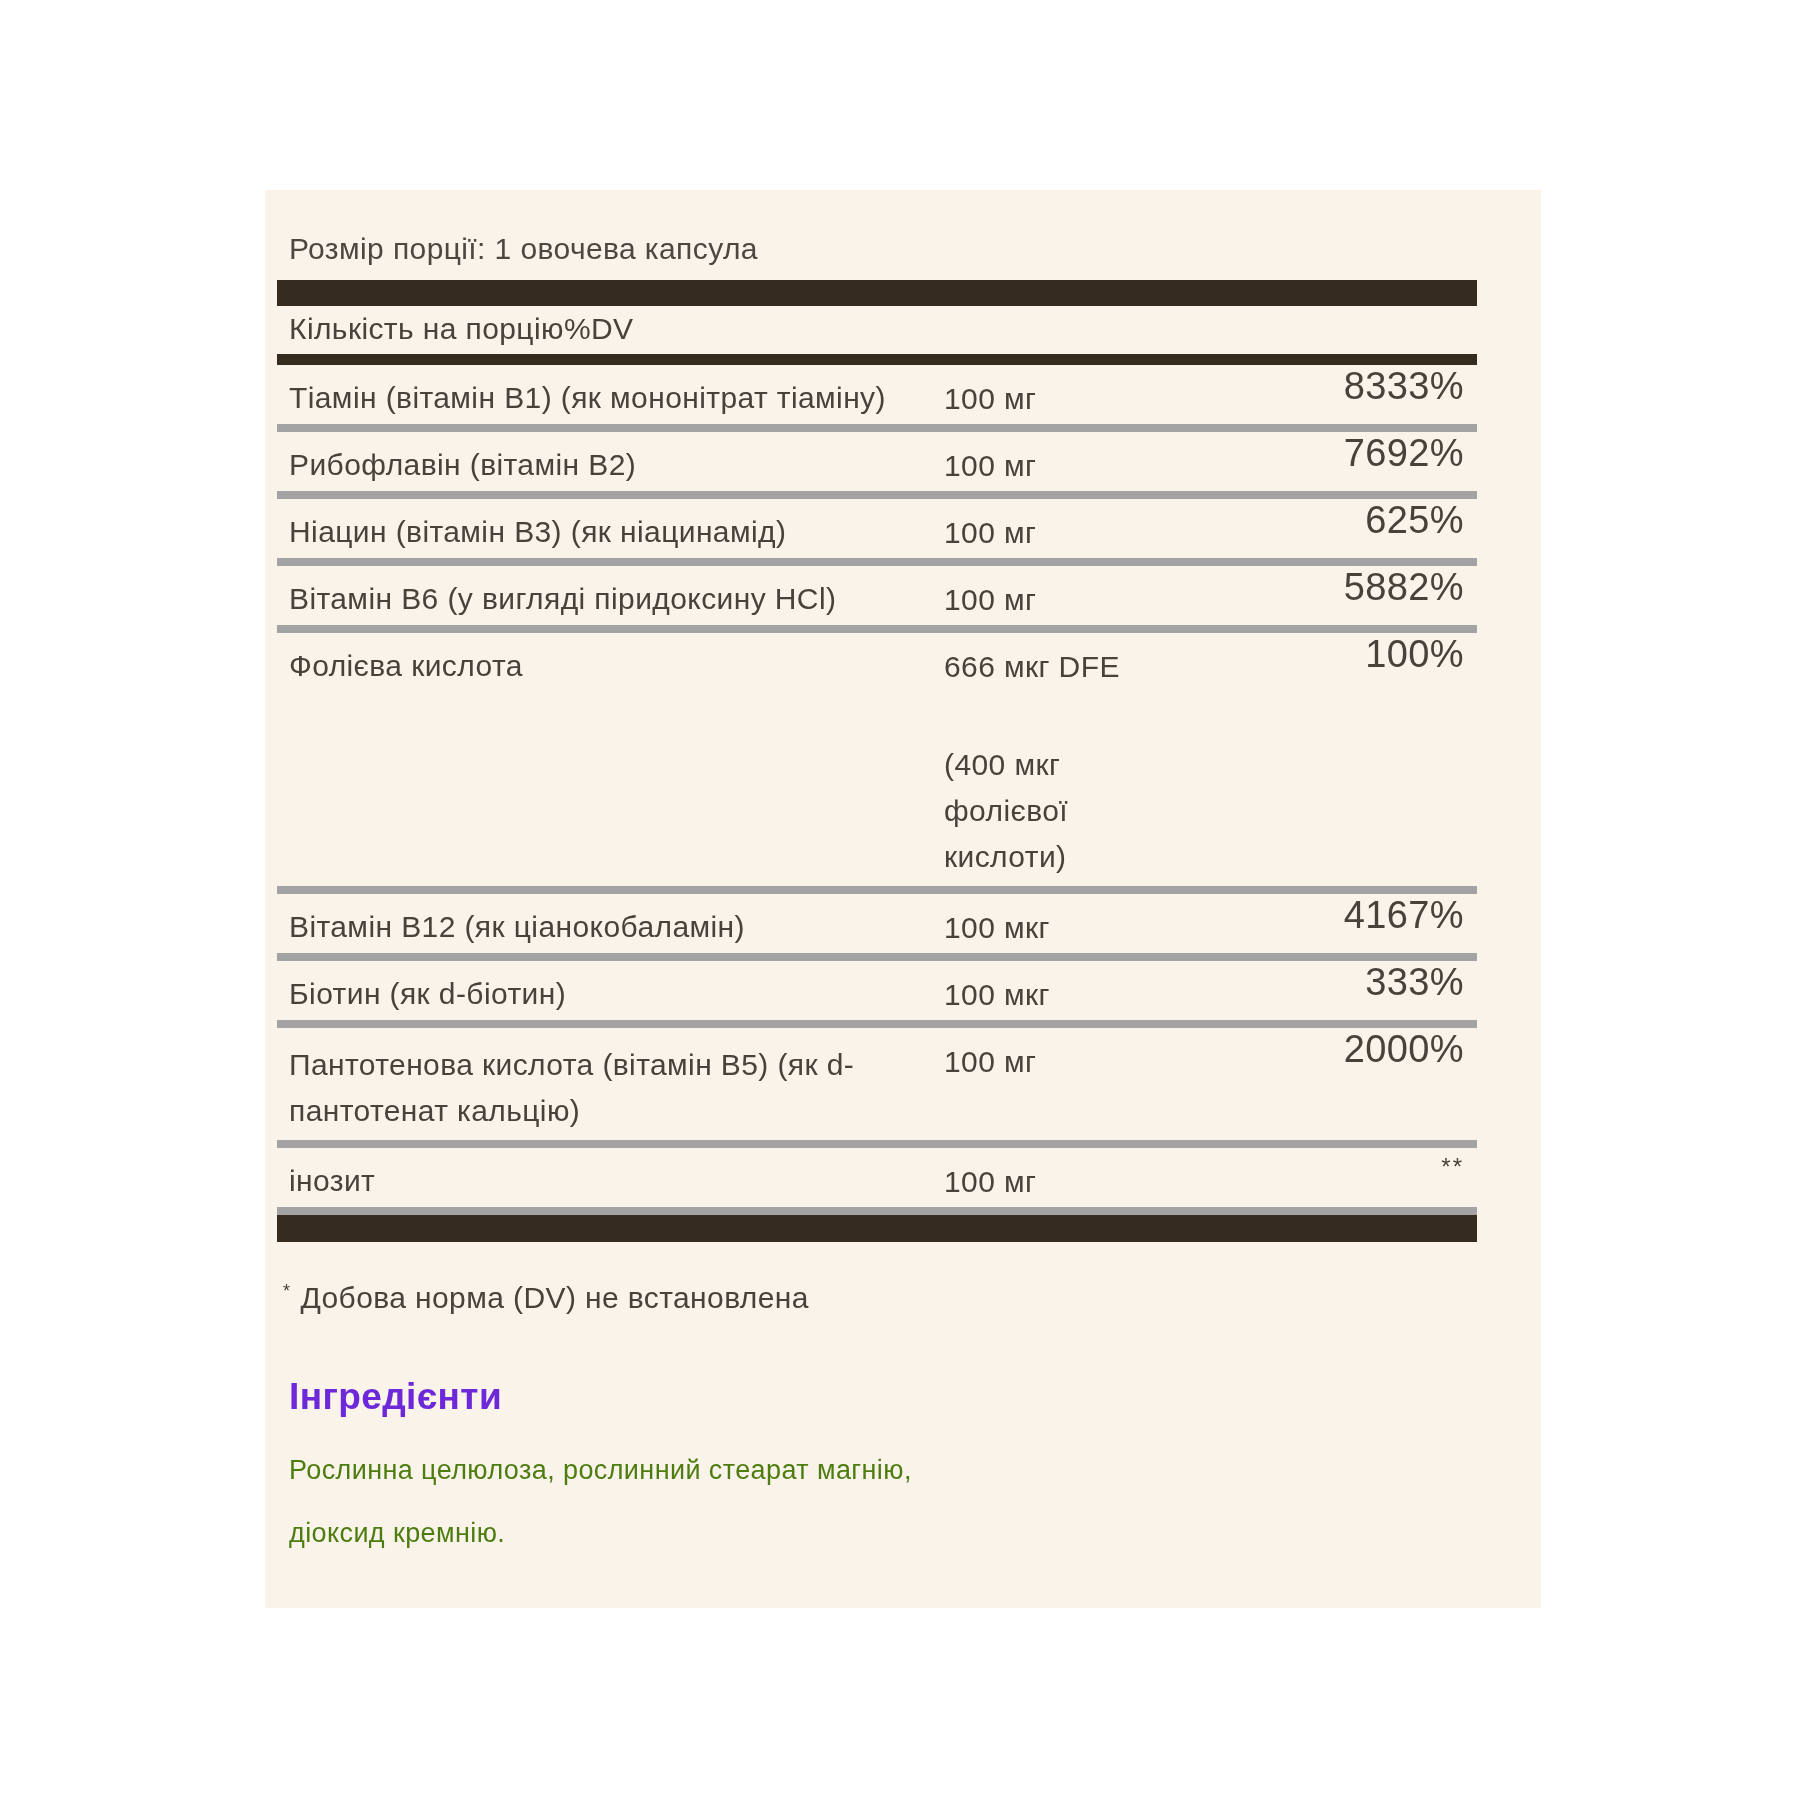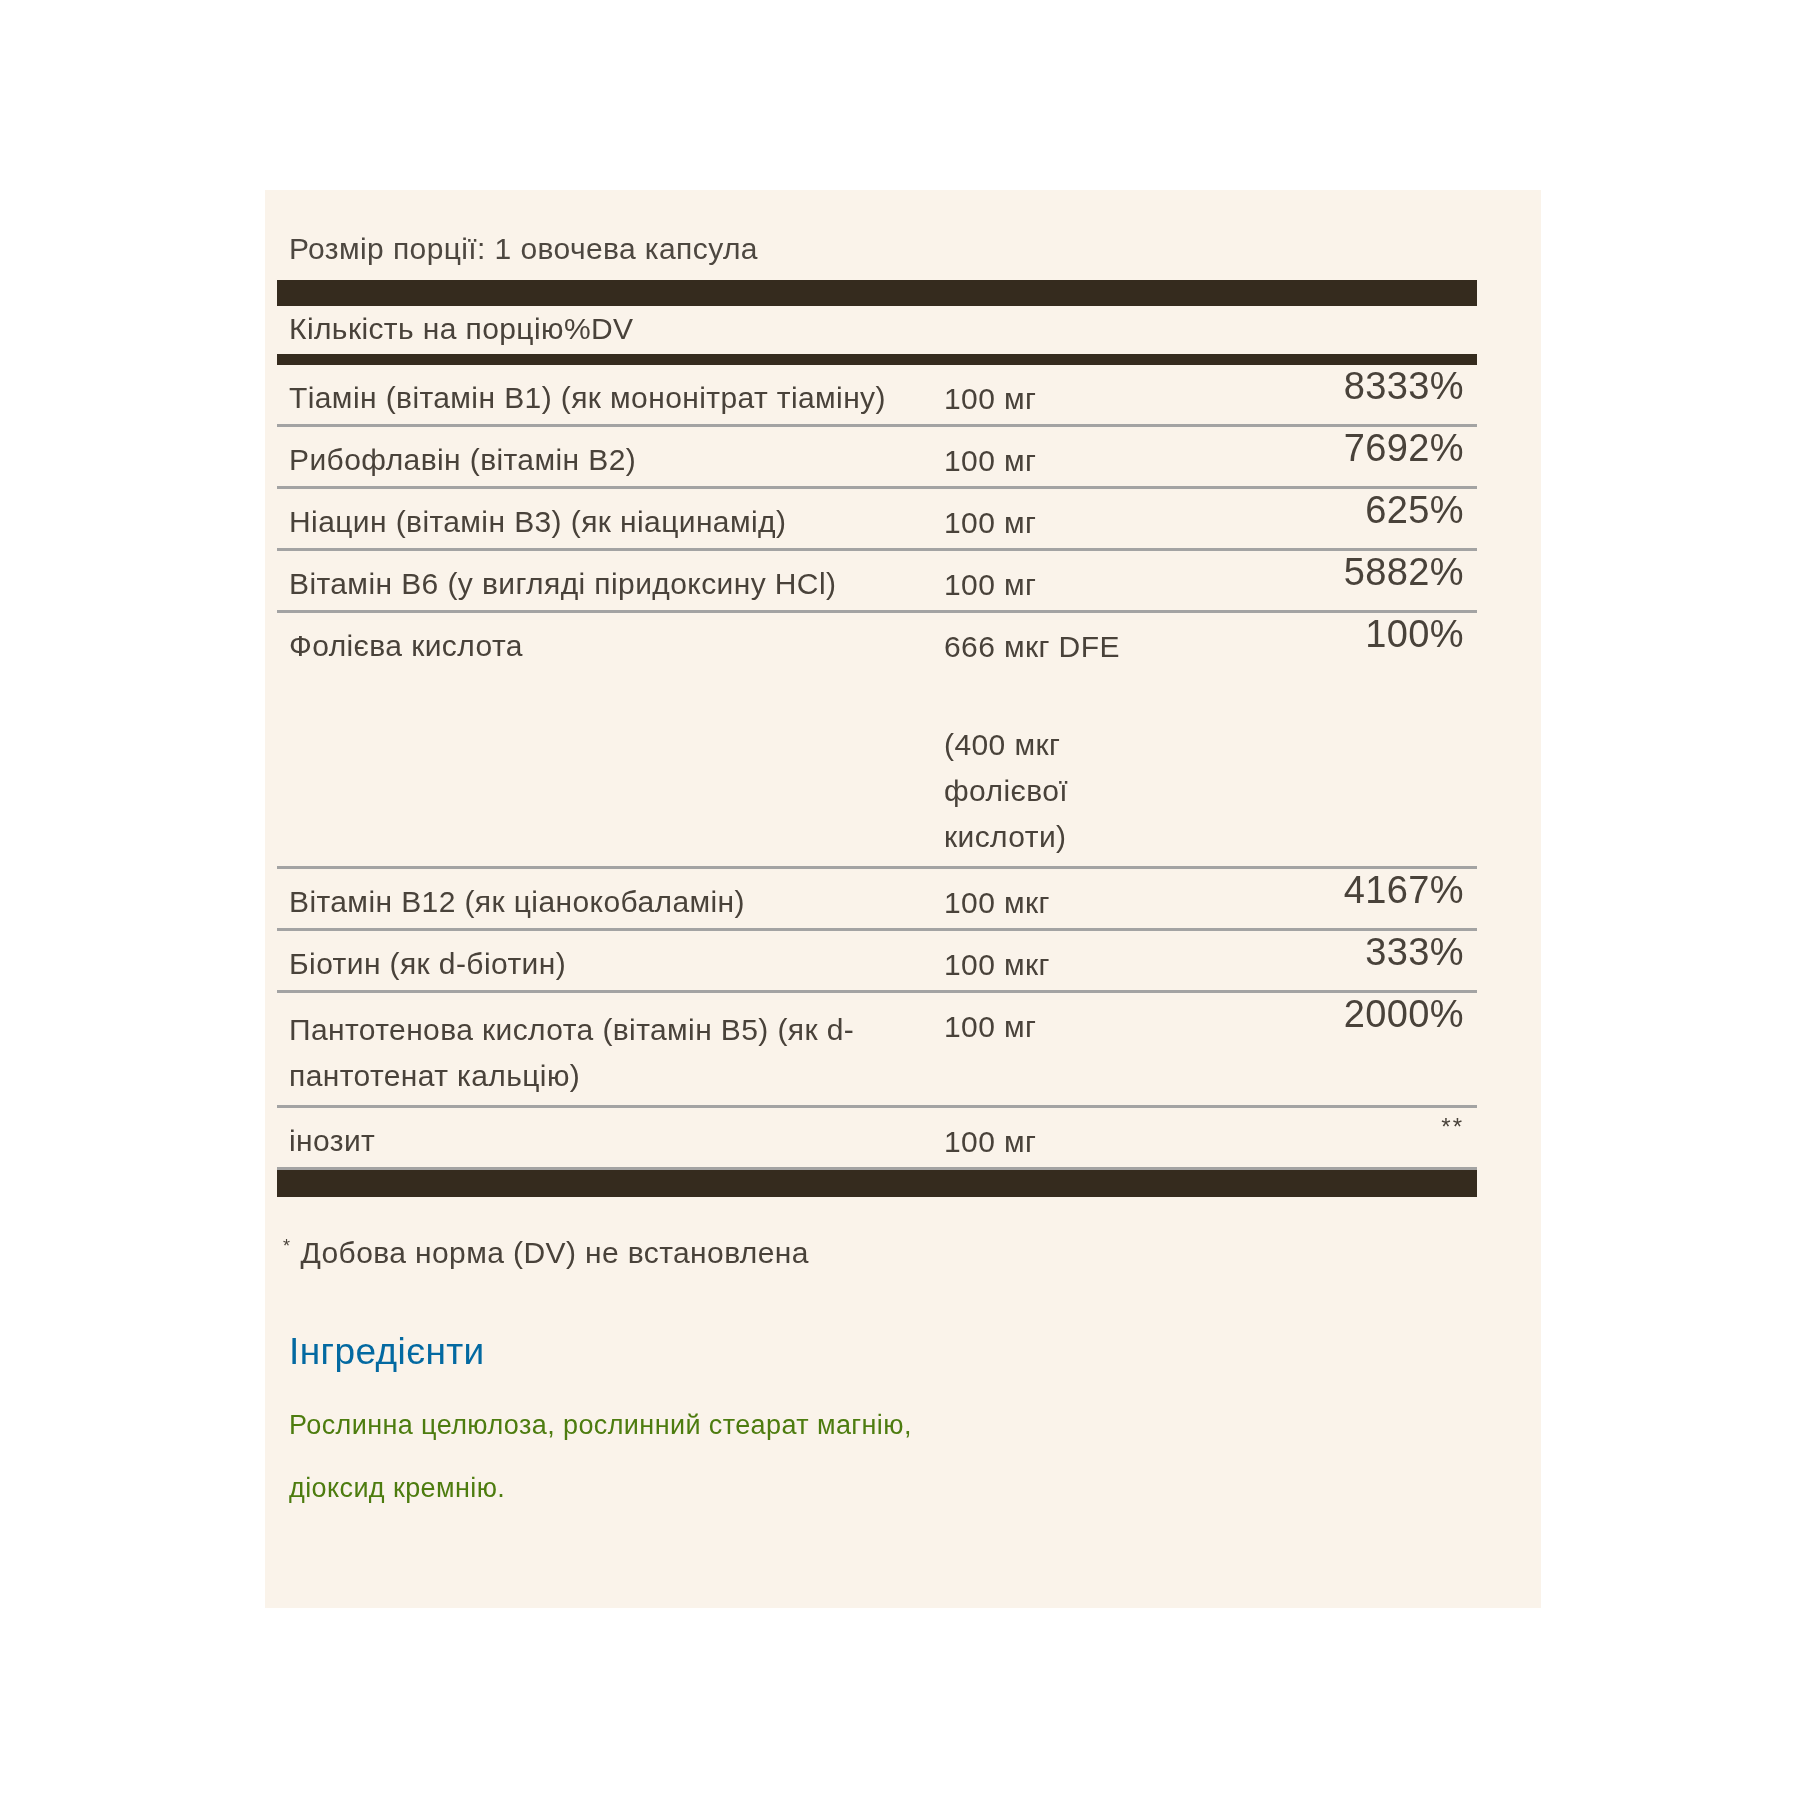--- a/index.html
+++ b/index.html
@@ -9,34 +9,34 @@
     background:#faf3ea; }
   .content { margin-left:12px; width:1200px; }
   .pad { padding-left:12px; }
   .serving { margin-top:40px; font-size:30px; line-height:38px; letter-spacing:0.4px; color:#4d4740; }
   .bar-thick { margin-top:12px; height:26px; background:#352b1e; }
   .facts-header { display:flex; justify-content:flex-start; align-items:center;
     padding:6px 0 8px 0; font-size:30px; letter-spacing:0.4px; }
   .facts-header .dvh { padding-right:40px; }
   .bar-thin { height:11px; background:#352b1e; }
   .row { display:grid; grid-template-columns:667px 330px 1fr;
-    border-bottom:3px solid #a3a3a3; padding-bottom:6px; }
+    border-bottom:8px solid #a3a3a3; padding-bottom:6px; }
   .row:last-of-type { border-bottom:none; padding-bottom:4px; }
   .name { padding:14px 0 0 12px; font-size:30px; line-height:38px; letter-spacing:0.4px; white-space:nowrap; }
   .name .nl { display:block; white-space:normal; line-height:46px; }
   .amt { padding-top:15px; font-size:30px; line-height:38px; letter-spacing:0.4px; white-space:nowrap; }
   .amt .note { display:block; margin-top:56px; line-height:46px; }
   .dv { padding-top:2px; padding-right:13px; font-size:38px; line-height:38px;
     letter-spacing:0.4px; text-align:right; white-space:nowrap; }
   .dv.stars { font-size:24px; letter-spacing:2px; padding-top:0; }
   .bar-bottom { height:27px; background:#352b1e; }
   .footnote { margin-top:30px; padding-left:6px; font-size:30px; line-height:38px; letter-spacing:0.4px; }
   .footnote sup { font-size:18px; margin-right:10px; }
-  .ing-heading { margin-top:58px; padding-left:12px; font-size:37px; font-weight:normal;
-    line-height:44px; letter-spacing:0.4px; color:#0369a1; }
+  .ing-heading { margin-top:58px; padding-left:12px; font-size:37px; font-weight:bold;
+    line-height:44px; letter-spacing:0.4px; color:#6d28d9; }
   .ing-text { margin-top:20px; padding-left:12px; font-size:27px; line-height:63px;
     letter-spacing:0.4px; color:#4d7c0f; }
   .ing-text span { display:block; }
 </style>
 </head>
 <body>
 
 <div class="panel">
   <div class="content">
 

